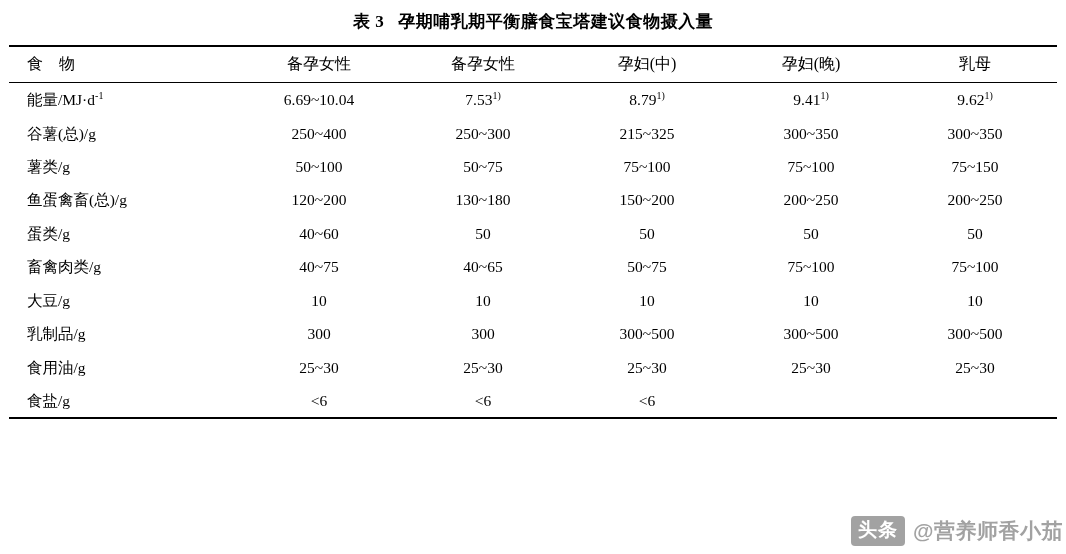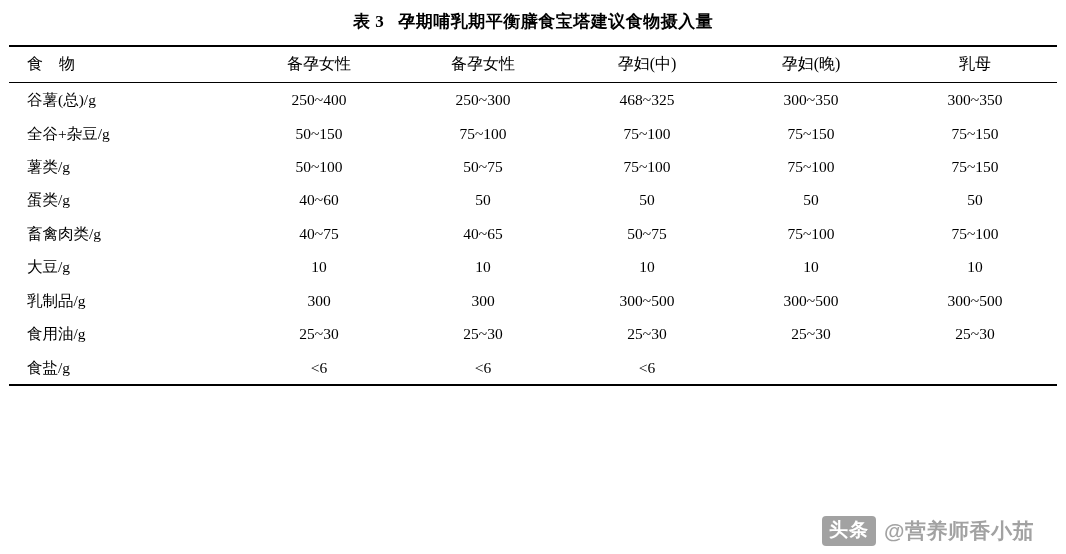--- a/index.html
+++ b/index.html
@@ -68,21 +68,21 @@
   }
   .col-food { width: 210px; }
   .col-v { width: 164px; }
   sup {
     font-size: 10px;
     vertical-align: super;
     line-height: 0;
   }
   .watermark {
     position: absolute;
-    right: 32px;
+    right: 3px;
     bottom: 8px;
     display: flex;
     align-items: center;
     font-family: "Liberation Sans", sans-serif;
     font-size: 21px;
     color: #9b9b9b;
     font-weight: bold;
     opacity: 0.92;
   }
   .watermark .wm-logo {
@@ -114,42 +114,50 @@
         <th class="col-food">食 物</th>
         <th class="col-v">备孕女性</th>
         <th class="col-v">备孕女性</th>
         <th class="col-v">孕妇(中)</th>
         <th class="col-v">孕妇(晚)</th>
         <th class="col-v">乳母</th>
       </tr>
     </thead>
     <tbody id="table-body">
         <tr>
+          <td class="col-food">能量/MJ·d<sup>-1</sup></td>
+          <td class="col-v">6.69~10.04</td>
+          <td class="col-v">7.53<sup>1)</sup></td>
+          <td class="col-v">8.79<sup>1)</sup></td>
+          <td class="col-v">9.41<sup>1)</sup></td>
+          <td class="col-v">9.62<sup>1)</sup></td>
+        </tr>
+        <tr>
           <td class="col-food">谷薯(总)/g</td>
           <td class="col-v">250~400</td>
           <td class="col-v">250~300</td>
-          <td class="col-v">468~325</td>
+          <td class="col-v">215~325</td>
           <td class="col-v">300~350</td>
           <td class="col-v">300~350</td>
-        </tr>
-        <tr>
-          <td class="col-food">全谷+杂豆/g</td>
-          <td class="col-v">50~150</td>
-          <td class="col-v">75~100</td>
-          <td class="col-v">75~100</td>
-          <td class="col-v">75~150</td>
-          <td class="col-v">75~150</td>
         </tr>
         <tr>
           <td class="col-food">薯类/g</td>
           <td class="col-v">50~100</td>
           <td class="col-v">50~75</td>
           <td class="col-v">75~100</td>
           <td class="col-v">75~100</td>
           <td class="col-v">75~150</td>
+        </tr>
+        <tr>
+          <td class="col-food">鱼蛋禽畜(总)/g</td>
+          <td class="col-v">120~200</td>
+          <td class="col-v">130~180</td>
+          <td class="col-v">150~200</td>
+          <td class="col-v">200~250</td>
+          <td class="col-v">200~250</td>
         </tr>
         <tr>
           <td class="col-food">蛋类/g</td>
           <td class="col-v">40~60</td>
           <td class="col-v">50</td>
           <td class="col-v">50</td>
           <td class="col-v">50</td>
           <td class="col-v">50</td>
         </tr>
         <tr>

